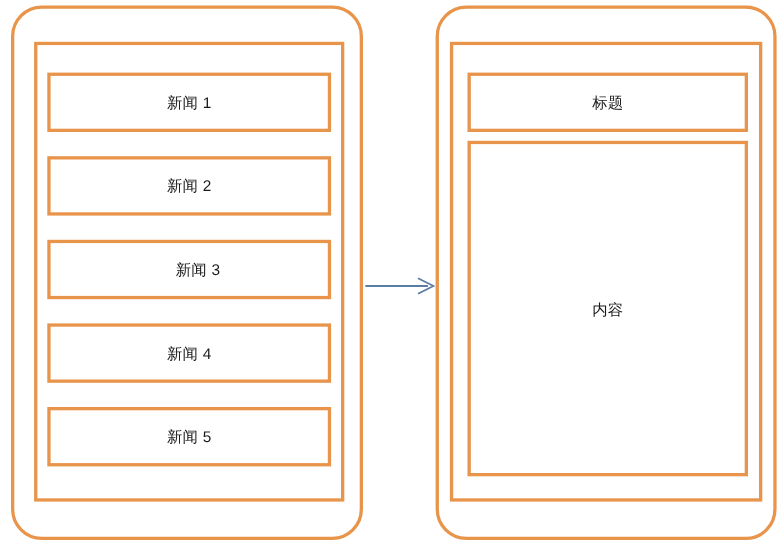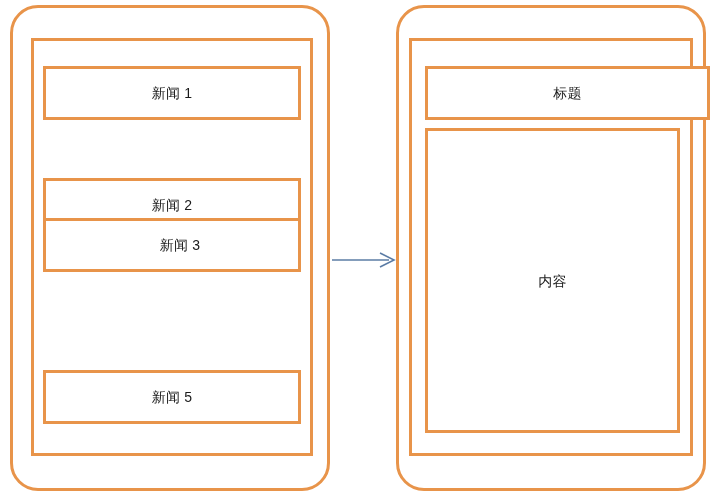--- a/index.html
+++ b/index.html
@@ -59,29 +59,29 @@
     white-space: nowrap;
     letter-spacing: 0.2px;
   }
 
   
   #left-device      { left: 6px;  top: 5px;   width: 320px; height: 486px; }
   #left-screen      { left: 27px; top: 38px;  width: 282px; height: 418px; }
 
   .news-cell { left: 39px; width: 258px; height: 54px; }
   #news-cell-1 { top: 66px;  }
-  #news-cell-2 { top: 142px; margin-top: 36px; }
+  #news-cell-2 { top: 142px; }
   #news-cell-3 { top: 218px; padding-left: 16px; }
   #news-cell-4 { top: 294px; }
   #news-cell-5 { top: 370px; }
 
   
   #right-device     { left: 392px; top: 5px;   width: 310px; height: 486px; }
   #right-screen     { left: 405px; top: 38px;  width: 284px; height: 418px; }
-  #title-cell       { left: 421px; top: 66px;  width: 285px; height: 54px; }
+  #title-cell       { left: 421px; top: 66px;  width: 255px; height: 54px; }
   #content-cell     { left: 421px; top: 128px; width: 255px; height: 305px; }
 
   
   #flow-arrow {
     position: absolute;
     left: 328px;
     top: 245px;
     width: 66px;
     height: 30px;
   }
@@ -100,20 +100,23 @@
   </div>
 
   <div class="frame cell news-cell" id="news-cell-2">
     <span class="cell-label">新闻 2</span>
   </div>
 
   <div class="frame cell news-cell" id="news-cell-3">
     <span class="cell-label">新闻 3</span>
   </div>
 
+  <div class="frame cell news-cell" id="news-cell-4">
+    <span class="cell-label">新闻 4</span>
+  </div>
 
   <div class="frame cell news-cell" id="news-cell-5">
     <span class="cell-label">新闻 5</span>
   </div>
 
   <svg id="flow-arrow" viewBox="0 0 66 30">
     <line x1="0" y1="15" x2="57" y2="15" stroke="#5B7CA5" stroke-width="1.6"></line>
     <polyline points="48,8 62,15 48,22" fill="none" stroke="#5B7CA5" stroke-width="1.6" stroke-linejoin="miter" stroke-linecap="butt"></polyline>
   </svg>
 

